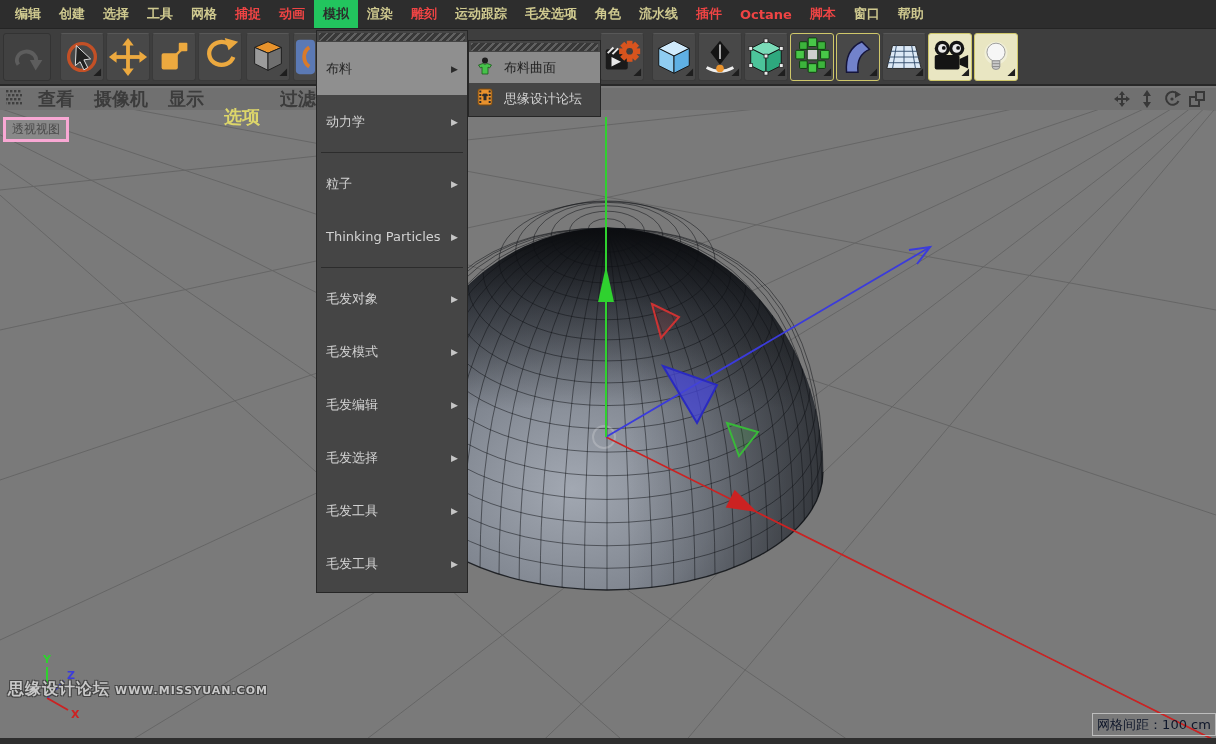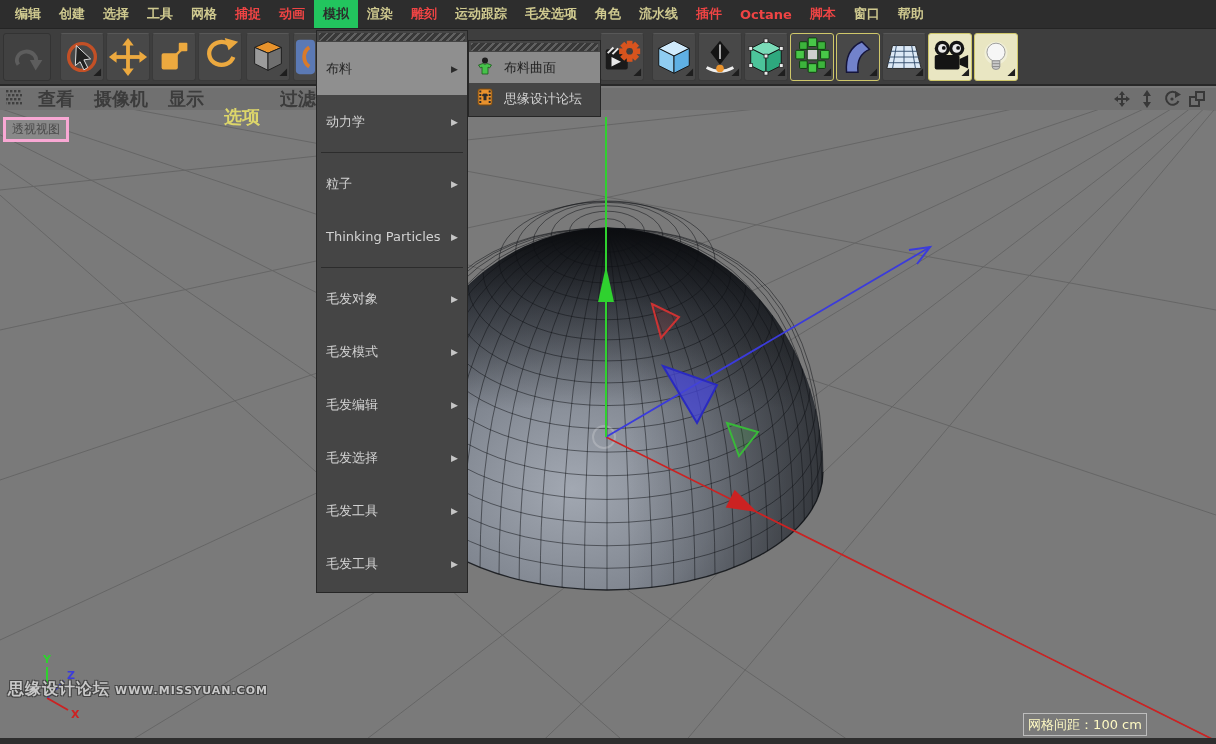--- a/index.html
+++ b/index.html
@@ -26,22 +26,22 @@
          display:flex;align-items:center;z-index:20;}
   .vpgrid{margin:0 6px 0 6px;}
   .vp-item{padding:0 10px;font-size:18px;font-weight:bold;color:#3c3c3c;white-space:nowrap;}
   .vp-item.active{color:#ddd66a;margin-top:35px;}
   .vp-icons{margin-left:auto;display:flex;gap:7px;padding-right:10px;align-items:center;}
   .vp-icon{width:18px;height:18px;}
   
   .viewport{position:absolute;top:110px;left:0;width:1216px;height:634px;background:#7a7a7a;overflow:hidden;}
   .vp-label{position:absolute;left:3px;top:117px;background:#898989;border:3px solid #f9a8d4;
             color:#4a4a4a;font-size:12px;padding:1px 6px;z-index:15;}
-  .grid-label{position:absolute;left:1023px;top:713px;width:122px;height:21px;border:1px solid #bdbdbd;
-              color:#fef9c3;font-size:13px;text-align:center;line-height:21px;z-index:15;}
+  .grid-label{position:absolute;left:1092px;top:713px;width:122px;height:21px;border:1px solid #bdbdbd;
+              color:#0f172a;font-size:13px;text-align:center;line-height:21px;z-index:15;}
   .wm{position:absolute;left:8px;top:679px;z-index:15;color:#c9c9c9;white-space:nowrap;
       text-shadow:1px 1px 0 #454545,-1px -1px 0 #454545,1px -1px 0 #454545,-1px 1px 0 #454545;}
   .wm .cn{font-size:16px;font-weight:bold;letter-spacing:1px;}
   .wm .url{font-size:11px;font-weight:bold;letter-spacing:1px;}
   .bottombar{position:absolute;left:0;top:738px;width:100%;height:6px;background:#2e2e2e;z-index:16;}
   
   .dropdown{position:absolute;left:316px;top:30px;width:152px;background:#454545;
             border:1px solid #262626;box-sizing:border-box;z-index:60;padding-bottom:2px;}
   .submenu{position:absolute;left:468px;top:40px;width:133px;background:#454545;
            border:1px solid #262626;box-sizing:border-box;z-index:61;padding-bottom:2px;}

